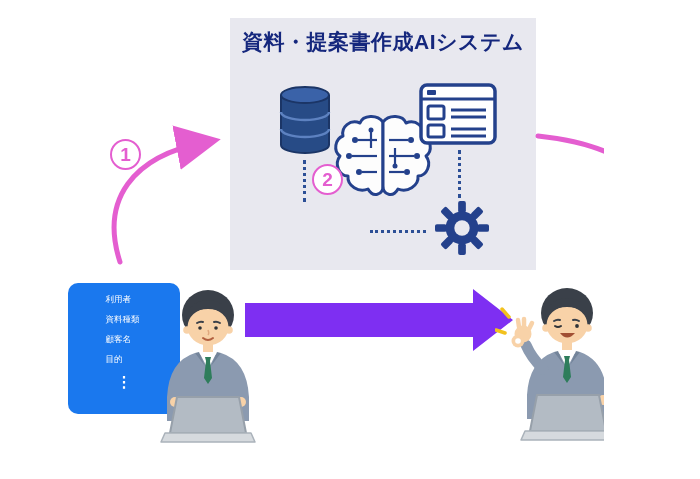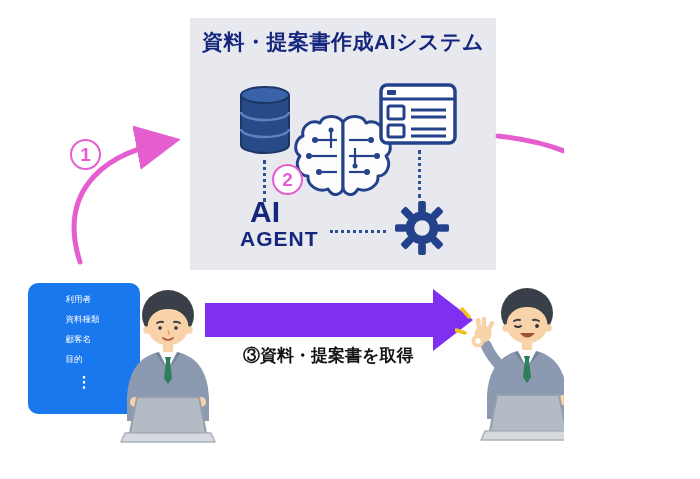--- a/index.html
+++ b/index.html
@@ -1,18 +1,19 @@
 <!DOCTYPE html>
 <html><head>
 <meta charset="utf-8">
 <style>
   html,body{margin:0;padding:0;background:#ffffff;}
   .canvas{
     position:relative;width:564px;height:479px;background:#ffffff;overflow:hidden;
     font-family:"Liberation Sans", sans-serif;
+    margin-left:40px;
   }
   
   .system-box{position:absolute;left:190px;top:18px;width:306px;height:252px;background:#e8e8ef;z-index:1;}
   .box-title{position:absolute;top:10px;left:0;right:0;text-align:center;font-size:21px;font-weight:800;color:#15277d;letter-spacing:0.5px;}
   .db-icon{position:absolute;left:48px;top:66px;}
   .brain-icon{position:absolute;left:103px;top:92px;}
   .window-icon{position:absolute;left:188px;top:64px;}
   .gear-icon{position:absolute;left:205px;top:183px;}
   .agent-text{position:absolute;left:50px;top:178px;color:#15277d;font-weight:800;}
   .agent-text .l1{font-size:30px;line-height:31px;margin-left:10px;}
@@ -110,24 +111,20 @@
         <rect x="24" y="0" width="8" height="12" rx="2" transform="rotate(135,28,28)"></rect>
         <rect x="24" y="0" width="8" height="12" rx="2" transform="rotate(180,28,28)"></rect>
         <rect x="24" y="0" width="8" height="12" rx="2" transform="rotate(225,28,28)"></rect>
         <rect x="24" y="0" width="8" height="12" rx="2" transform="rotate(270,28,28)"></rect>
         <rect x="24" y="0" width="8" height="12" rx="2" transform="rotate(315,28,28)"></rect>
         <circle cx="28" cy="28" r="17"></circle>
       </g>
       <circle cx="28" cy="28" r="8" fill="#e8e8ef"></circle>
     </svg>
 
-    <div class="agent-text">
-      <div class="l1">AI</div>
-      <div class="l2">AGENT</div>
-    </div>
 
     <div class="dot-v1"></div>
     <div class="dot-h1"></div>
     <div class="dot-v2"></div>
   </div>
 
   <svg class="arrows">
     <defs>
       <marker id="pinkhead" markerWidth="9" markerHeight="9" refX="6" refY="4.5" orient="auto">
         <path d="M0,0 L9,4.5 L0,9 Z" fill="#e45ed0"></path>
@@ -182,21 +179,20 @@
     <path d="M52,76 L58,76 L57,80 L53,80 Z M53,80 L57,80 L59,97 L55,103 L51,97 Z" fill="#2e7d5b"></path>
     <circle cx="22" cy="121" r="5" fill="#f8d2a8"></circle>
     <circle cx="88" cy="121" r="5" fill="#f8d2a8"></circle>
     <g>
       <path d="M24,116 L86,116 L93,152 L17,152 Z" fill="#b3bbc4" stroke="#97a0aa" stroke-width="2" stroke-linejoin="round"></path>
       <path d="M12,152 L98,152 L102,161 L8,161 Z" fill="#d6dade" stroke="#aab2ba" stroke-width="1.5" stroke-linejoin="round"></path>
     </g>
   </svg>
 
   <div class="steps-list">
-    <div class="step-line">③資料・提案書を取得</div>
   </div>
 
   <svg class="person-right" width="130" height="182" viewBox="0 0 130 182">
     <path d="M14,40 L7,32" stroke="#f2c11d" stroke-width="3.5" stroke-linecap="round"></path>
     <path d="M10,56 L1,53" stroke="#f2c11d" stroke-width="3.5" stroke-linecap="round"></path>
     <ellipse cx="72" cy="36" rx="26" ry="25" fill="#3a4049"></ellipse>
     <ellipse cx="72" cy="48" rx="20.5" ry="18.5" fill="#f8d2a8"></ellipse>
     <path d="M50,47 Q49,22 72,21 Q95,22 94,47 Q91,30 72,30 Q53,30 50,47 Z" fill="#3a4049"></path>
     <circle cx="51" cy="51" r="3.8" fill="#f8d2a8"></circle>
     <circle cx="93" cy="51" r="3.8" fill="#f8d2a8"></circle>

